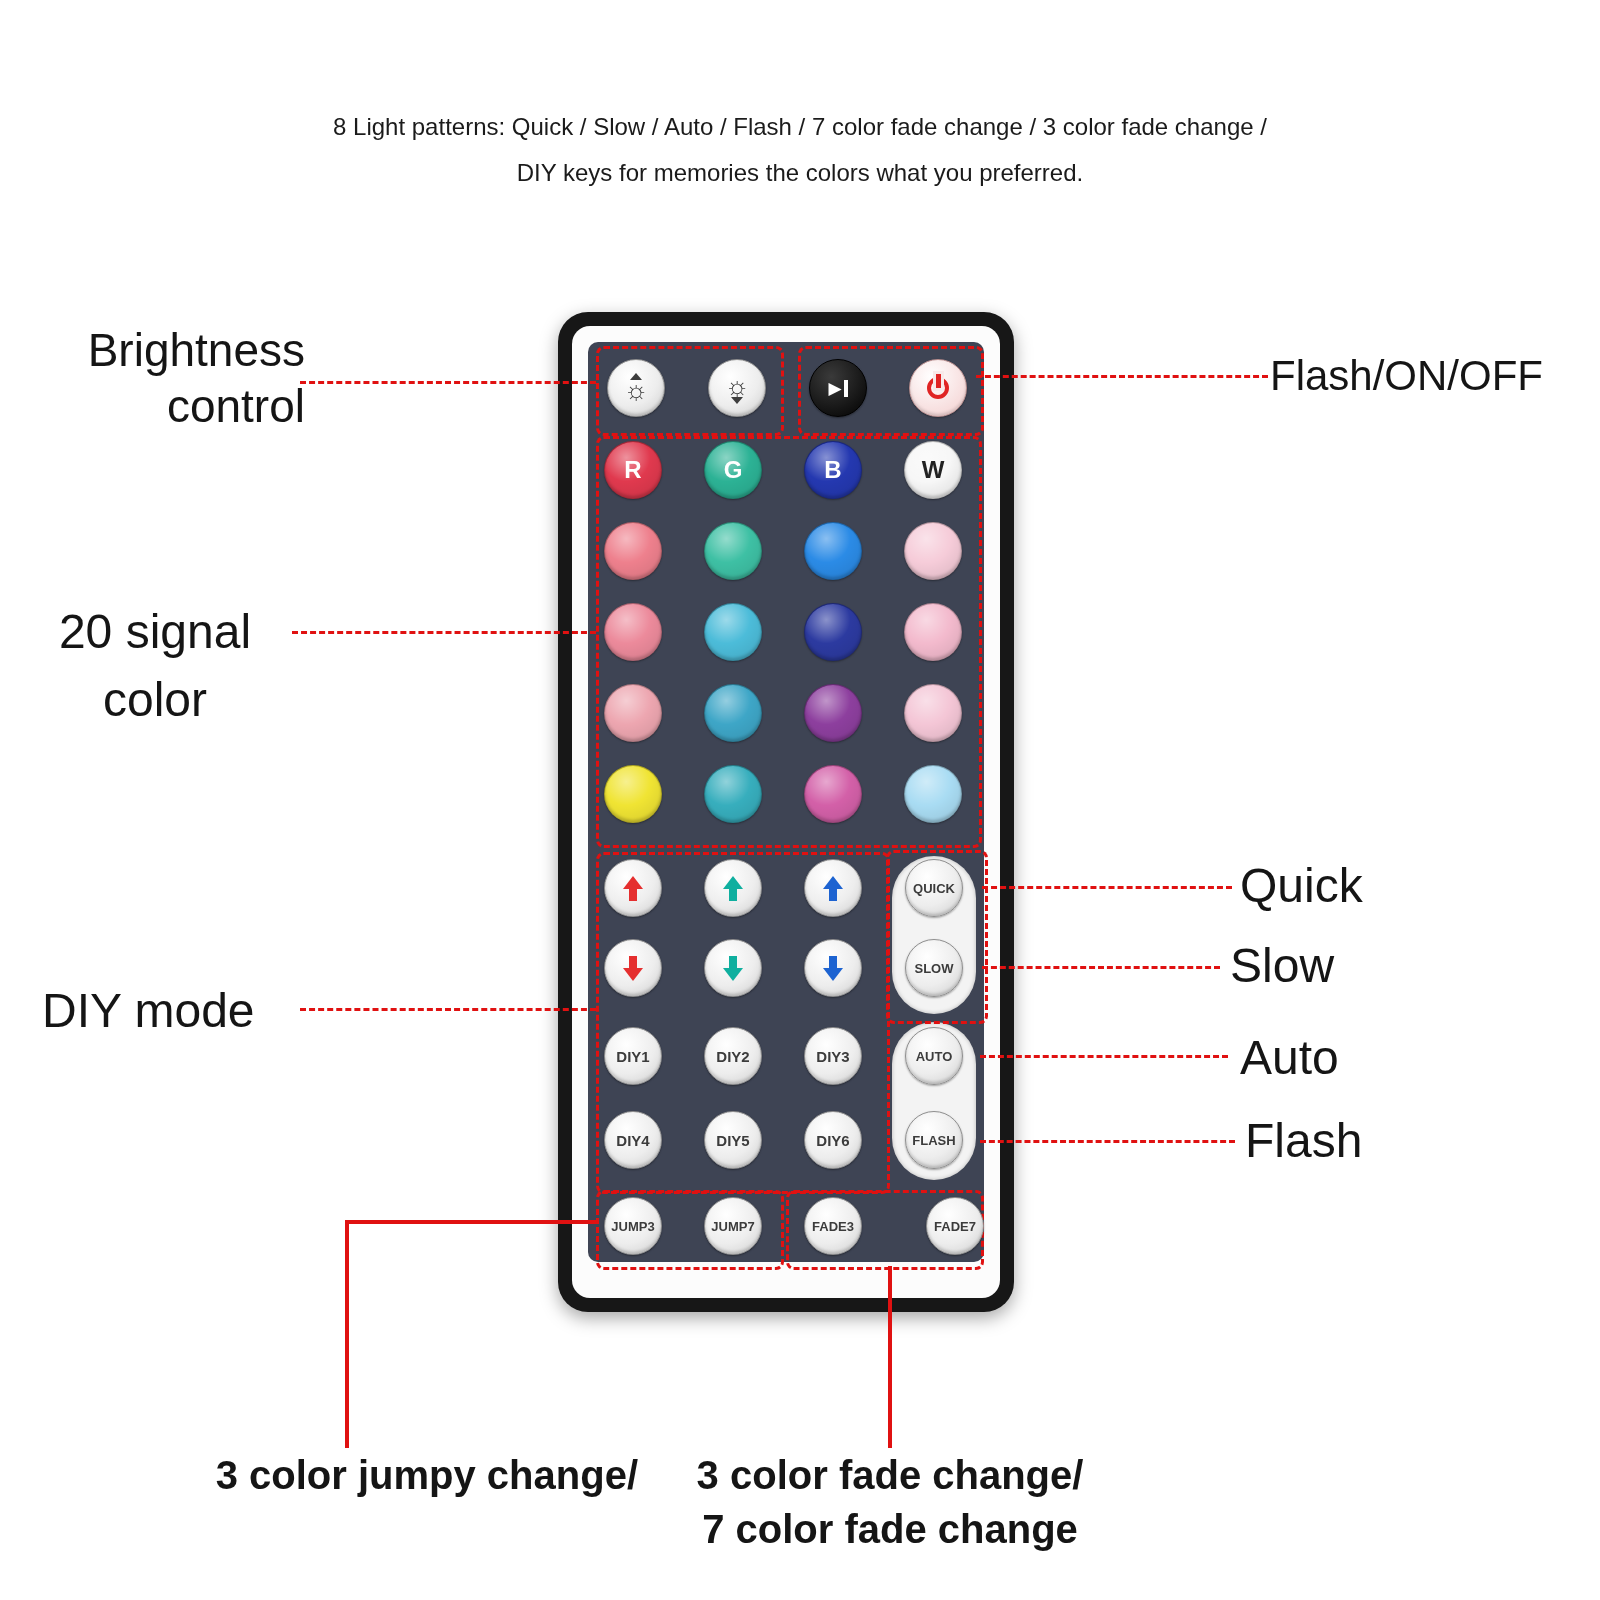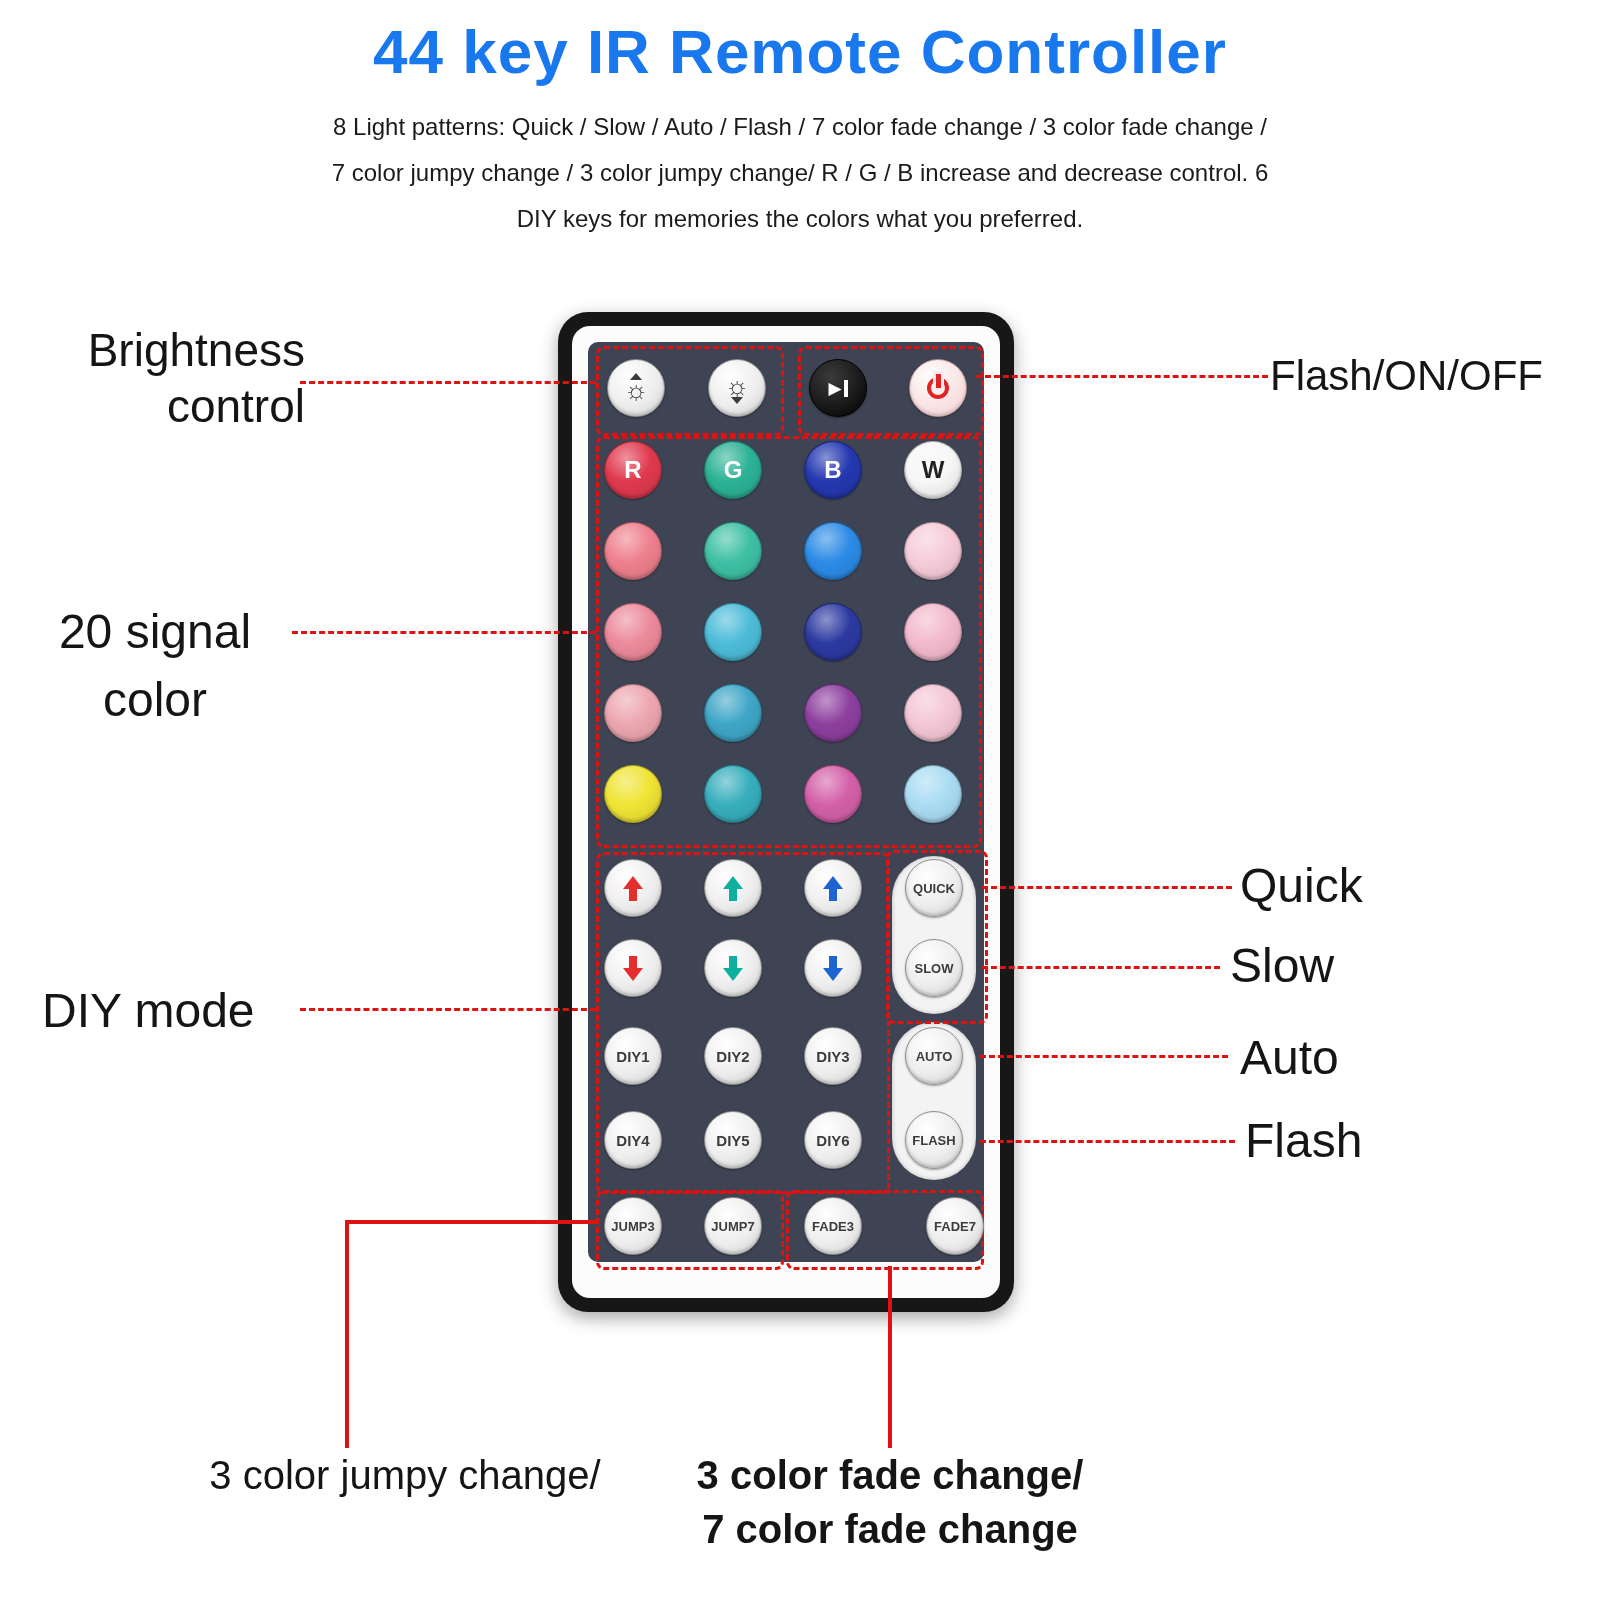--- a/index.html
+++ b/index.html
@@ -68,24 +68,22 @@
   .lbl.center{text-align:center;}
   .hdash{position:absolute;height:0;border-top:3px dashed var(--accent);}
   .hsolid{position:absolute;height:4px;background:var(--accent);}
   .vsolid{position:absolute;width:4px;background:var(--accent);}
 </style>
 </head>
 <body>
 
 <div class="page" style="--blue: #1a78ee; --accent: #e01111; --panel: #3e4454; --body: #171717;">
 
-  <div class="title">44 key IR Remote Controller</div>
   <div class="desc">
     <div>8 Light patterns: Quick / Slow / Auto / Flash / 7 color fade change / 3 color fade change /</div>
-    <div>7 color jumpy change / 3 color jumpy change/ R / G / B increase and decrease control. 6</div>
     <div>DIY keys for memories the colors what you preferred.</div>
   </div>
 
   <div>
     <div class="remote-body"></div>
     <div class="remote-face"></div>
     <div class="remote-panel"></div>
     <div class="white-strip" style="left:892px;top:856px;"></div>
     <div class="white-strip" style="left:892px;top:1022px;"></div>
 
@@ -257,21 +255,21 @@
     <div>color</div>
   </div>
   <div class="lbl" style="left:42px;top:983px;font-size:48px;">DIY mode</div>
 
   <div class="lbl" style="left:1270px;top:352px;font-size:42px;">Flash/ON/OFF</div>
   <div class="lbl" style="left:1240px;top:858px;font-size:48px;">Quick</div>
   <div class="lbl" style="left:1230px;top:938px;font-size:48px;">Slow</div>
   <div class="lbl" style="left:1240px;top:1030px;font-size:48px;">Auto</div>
   <div class="lbl" style="left:1245px;top:1113px;font-size:48px;">Flash</div>
 
-  <div class="lbl center" style="left:190px;top:1448px;width:430px;font-size:40px;line-height:54px;font-weight:normal;">
+  <div class="lbl center" style="left:208px;top:1448px;width:430px;font-size:40px;line-height:54px;font-weight:bold;text-align:right;">
     <div>3 color jumpy change/</div>
   </div>
   <div class="lbl center" style="left:690px;top:1448px;width:400px;font-size:40px;line-height:54px;font-weight:bold;">
     <div>3 color fade change/</div>
     <div>7 color fade change</div>
   </div>
 
   <div class="hdash" style="left:300px;top:381px;width:296px;"></div>
   <div class="hdash" style="left:976px;top:375px;width:292px;"></div>
   <div class="hdash" style="left:292px;top:631px;width:304px;"></div>

